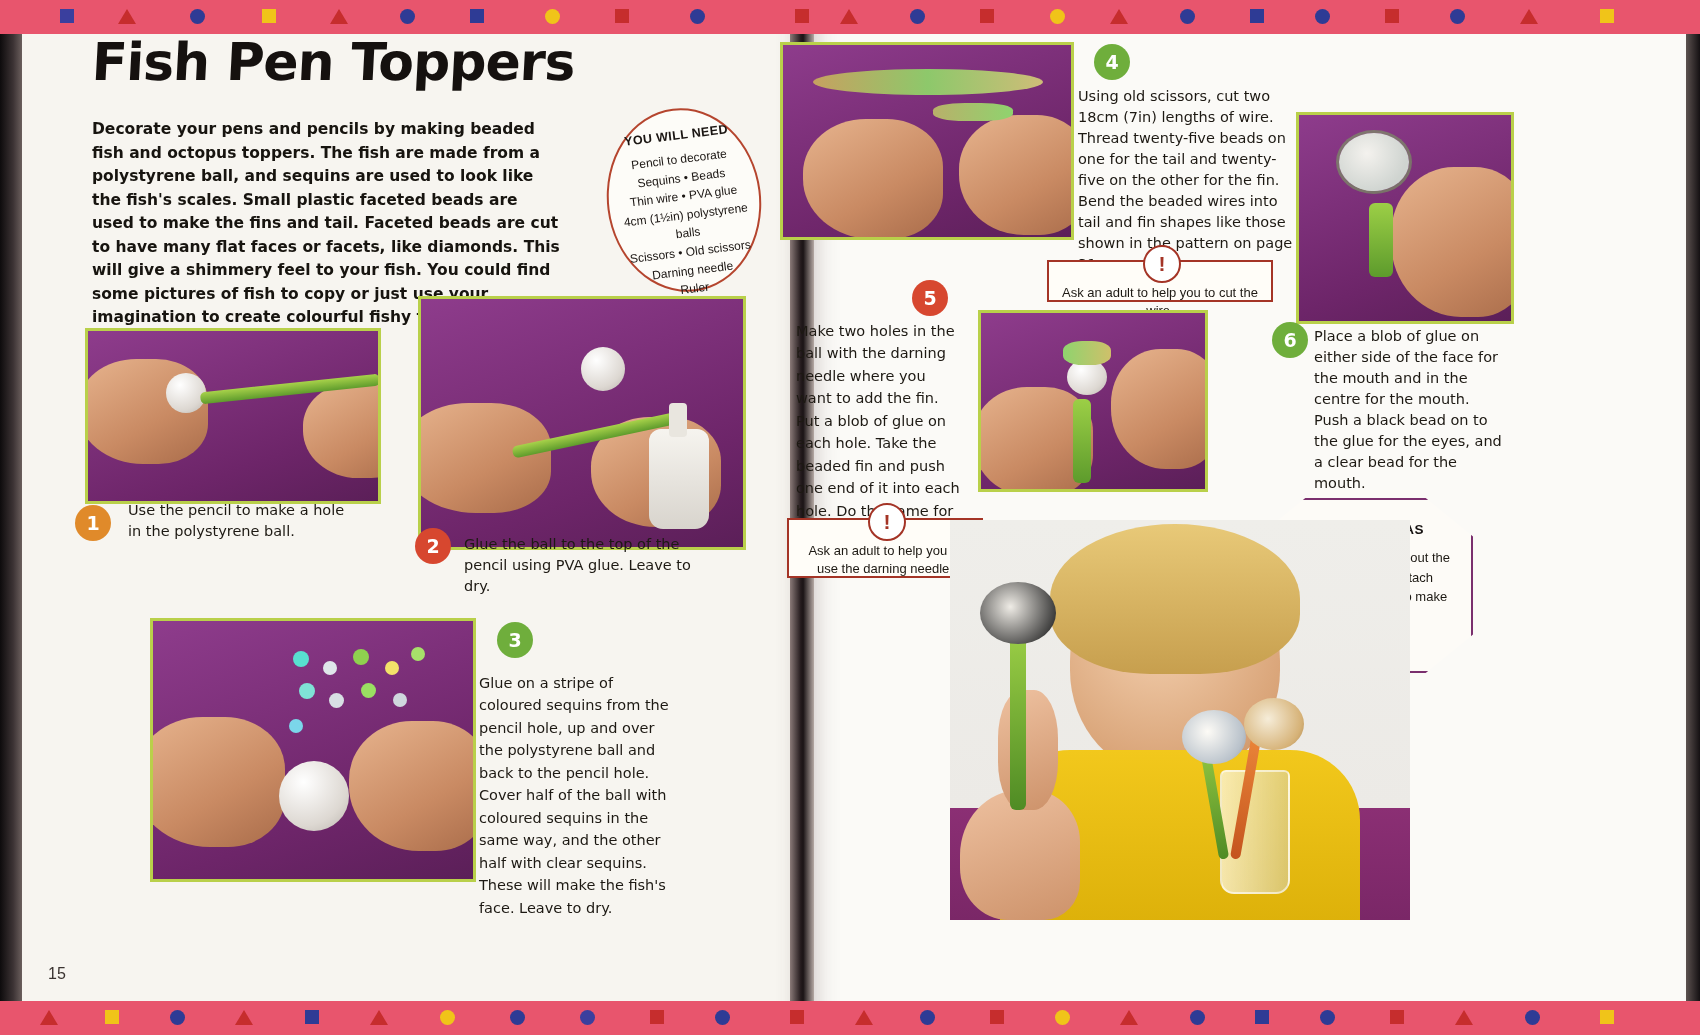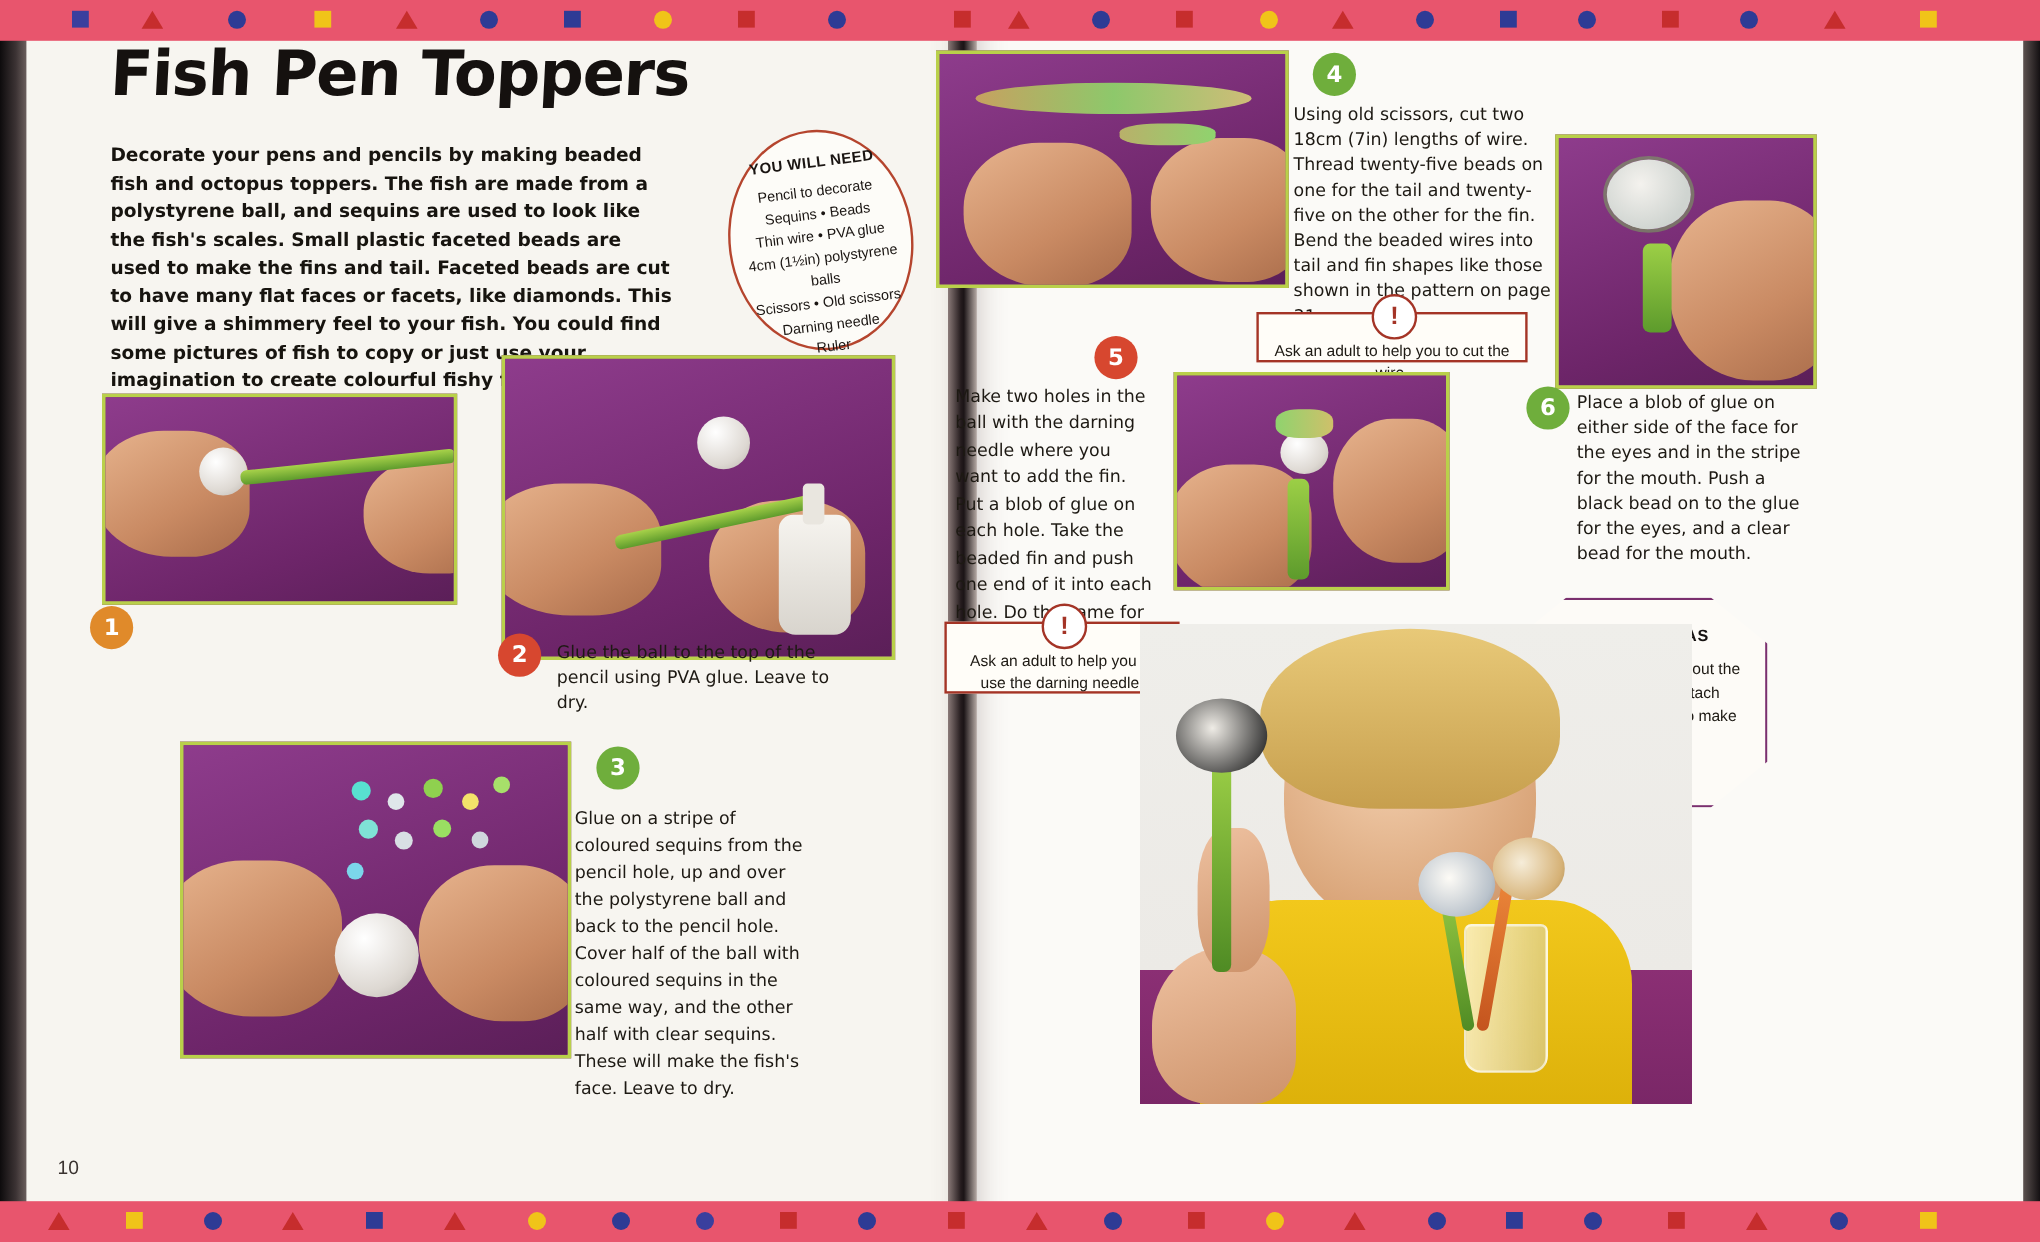--- a/index.html
+++ b/index.html
@@ -175,20 +175,21 @@
       <div class="ph-bg"></div>
       <div class="hand" style="left:-20px;top:104px;width:150px;height:110px;"></div>
       <div class="hand" style="left:170px;top:118px;width:130px;height:110px;"></div>
       <div class="ball" style="left:160px;top:48px;width:44px;height:44px;"></div>
       <div class="pencil" style="left:90px;top:130px;width:170px;transform:rotate(-12deg);"></div>
       <div class="bottle" style="left:228px;top:130px;width:60px;height:100px;"></div>
       <div style="position:absolute;left:248px;top:104px;width:18px;height:34px;background:#e9e6df;border-radius:4px;"></div>
     </div>
 
     <div class="stepnum" style="left:75px;top:505px;background:#e08a2a;">1</div>
+    <div class="cap" style="left:128px;top:500px;width:230px;">Use the pencil to make a hole in the polystyrene ball.</div>
 
     <div class="stepnum" style="left:415px;top:528px;background:#d7472f;">2</div>
     <div class="cap" style="left:464px;top:534px;width:250px;">Glue the ball to the top of the pencil using PVA glue. Leave to dry.</div>
 
     <div class="photo" style="left:150px;top:618px;width:320px;height:258px;">
       <div class="ph-bg"></div>
       <div class="hand" style="left:-18px;top:96px;width:150px;height:130px;"></div>
       <div class="hand" style="left:196px;top:100px;width:140px;height:130px;"></div>
       <div class="ball" style="left:126px;top:140px;width:70px;height:70px;"></div>
       <div class="sequin" style="left:140px;top:30px;width:16px;height:16px;background:#58e0d0;"></div>
@@ -199,21 +200,21 @@
       <div class="sequin" style="left:176px;top:72px;width:15px;height:15px;background:#d8dfe4;"></div>
       <div class="sequin" style="left:208px;top:62px;width:15px;height:15px;background:#9adf62;"></div>
       <div class="sequin" style="left:240px;top:72px;width:14px;height:14px;background:#cfd7dd;"></div>
       <div class="sequin" style="left:136px;top:98px;width:14px;height:14px;background:#7bd6ea;"></div>
       <div class="sequin" style="left:258px;top:26px;width:14px;height:14px;background:#a7e06a;"></div>
     </div>
 
     <div class="stepnum" style="left:497px;top:622px;background:#6fae3c;">3</div>
     <div class="cap" style="left:479px;top:672px;width:200px;line-height:1.55;">Glue on a stripe of coloured sequins from the pencil hole, up and over the polystyrene ball and back to the pencil hole. Cover half of the ball with coloured sequins in the same way, and the other half with clear sequins. These will make the fish's face. Leave to dry.</div>
 
-    <div class="pageno">10</div>
+    <div class="pageno">15</div>
 
     <div class="photo" style="left:780px;top:42px;width:288px;height:192px;">
       <div class="ph-bg"></div>
       <div class="hand" style="left:20px;top:74px;width:140px;height:120px;"></div>
       <div class="hand" style="left:176px;top:70px;width:130px;height:120px;"></div>
       <div style="position:absolute;left:30px;top:24px;width:230px;height:26px;border-radius:50%;
            background:linear-gradient(90deg,#caa75e,#8ed06a,#d3c478);opacity:.95;"></div>
       <div style="position:absolute;left:150px;top:58px;width:80px;height:18px;border-radius:40%;
            background:linear-gradient(90deg,#b9b06a,#8fd36e);"></div>
     </div>
@@ -230,21 +231,21 @@
       <div class="ph-bg"></div>
       <div class="hand" style="left:92px;top:52px;width:140px;height:150px;"></div>
       <div class="ball" style="left:44px;top:24px;width:58px;height:52px;"></div>
       <div style="position:absolute;left:40px;top:18px;width:70px;height:58px;border-radius:50%;
            background:radial-gradient(circle at 40% 35%,#f4f2ee,#cfd4d0 70%);box-shadow:0 0 0 3px rgba(120,180,90,.5);"></div>
       <div class="pencil" style="left:70px;top:88px;width:24px;height:74px;border-radius:6px;
            background:linear-gradient(180deg,#9ccf46,#5d9b2c);"></div>
     </div>
 
     <div class="stepnum" style="left:1272px;top:322px;background:#6fae3c;">6</div>
-    <div class="cap" style="left:1314px;top:326px;width:190px;">Place a blob of glue on either side of the face for the eyes and in the stripe for the mouth. Push a black bead on to the glue for the eyes, and a clear bead for the mouth.</div>
+    <div class="cap" style="left:1314px;top:326px;width:190px;">Place a blob of glue on either side of the face for the mouth and in the centre for the mouth. Push a black bead on to the glue for the eyes, and a clear bead for the mouth.</div>
 
     <div class="stepnum" style="left:912px;top:280px;background:#d7472f;">5</div>
     <div class="cap" style="left:796px;top:320px;width:168px;line-height:1.55;">Make two holes in the ball with the darning needle where you want to add the fin. Put a blob of glue on each hole. Take the beaded fin and push one end of it into each hole. Do the same for the tail.</div>
 
     <div class="photo" style="left:978px;top:310px;width:224px;height:176px;">
       <div class="ph-bg"></div>
       <div class="hand" style="left:-8px;top:74px;width:120px;height:110px;"></div>
       <div class="hand" style="left:130px;top:36px;width:110px;height:120px;"></div>
       <div class="ball" style="left:86px;top:46px;width:40px;height:36px;"></div>
       <div class="pencil" style="left:92px;top:86px;width:18px;height:84px;border-radius:6px;background:linear-gradient(180deg,#9ccf46,#5d9b2c);"></div>

